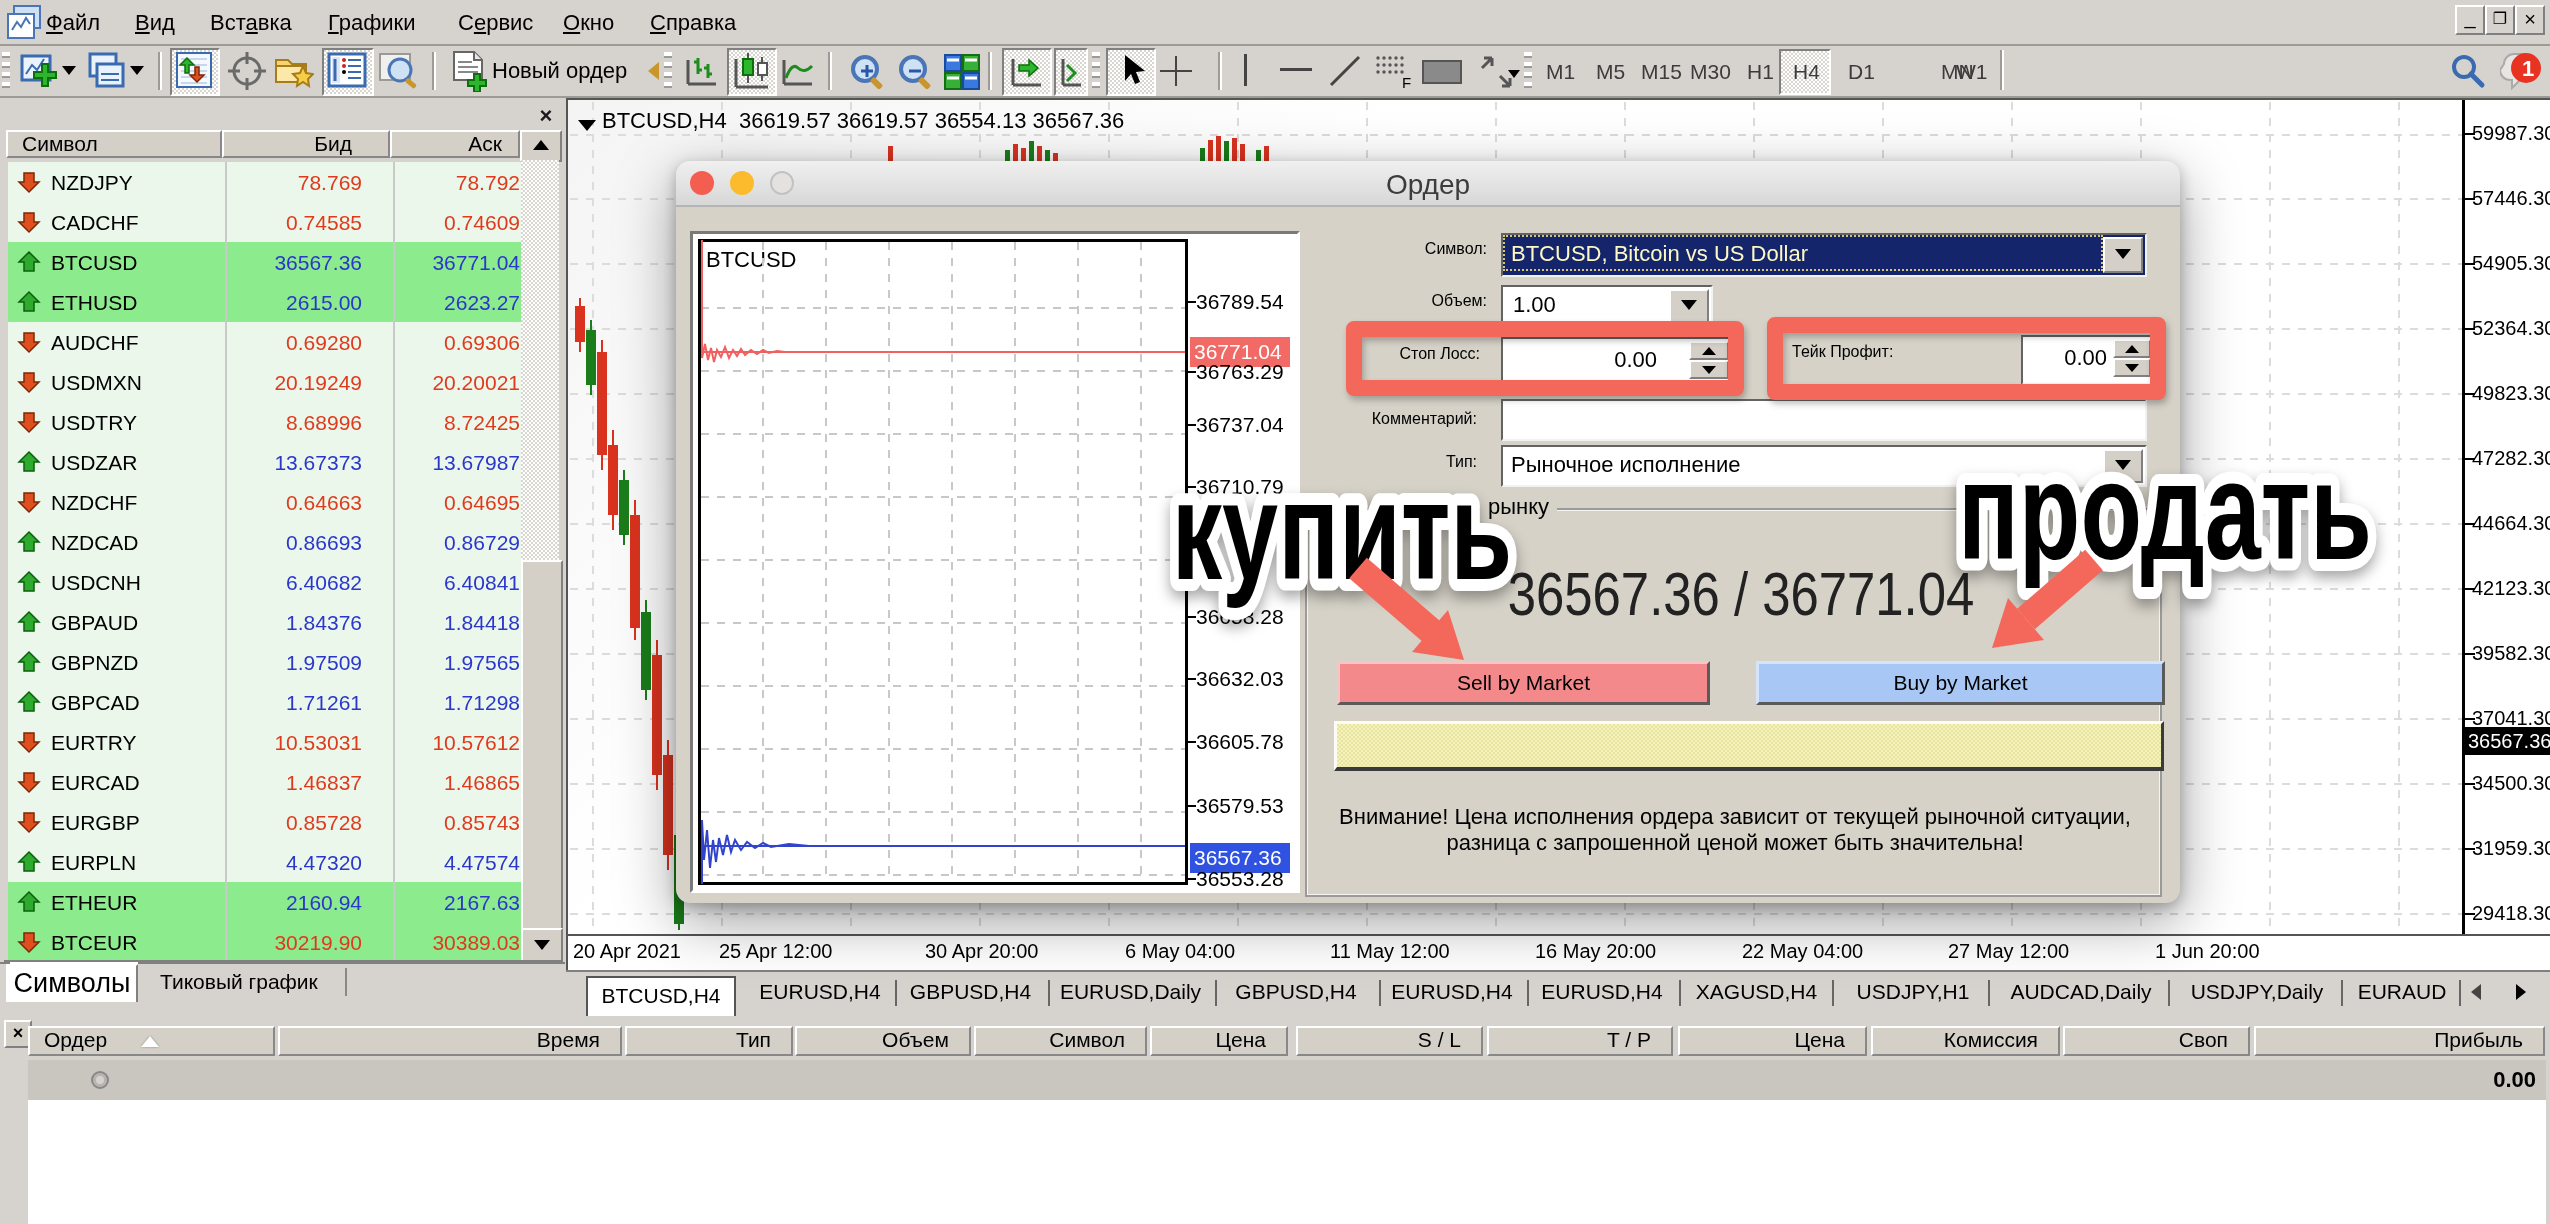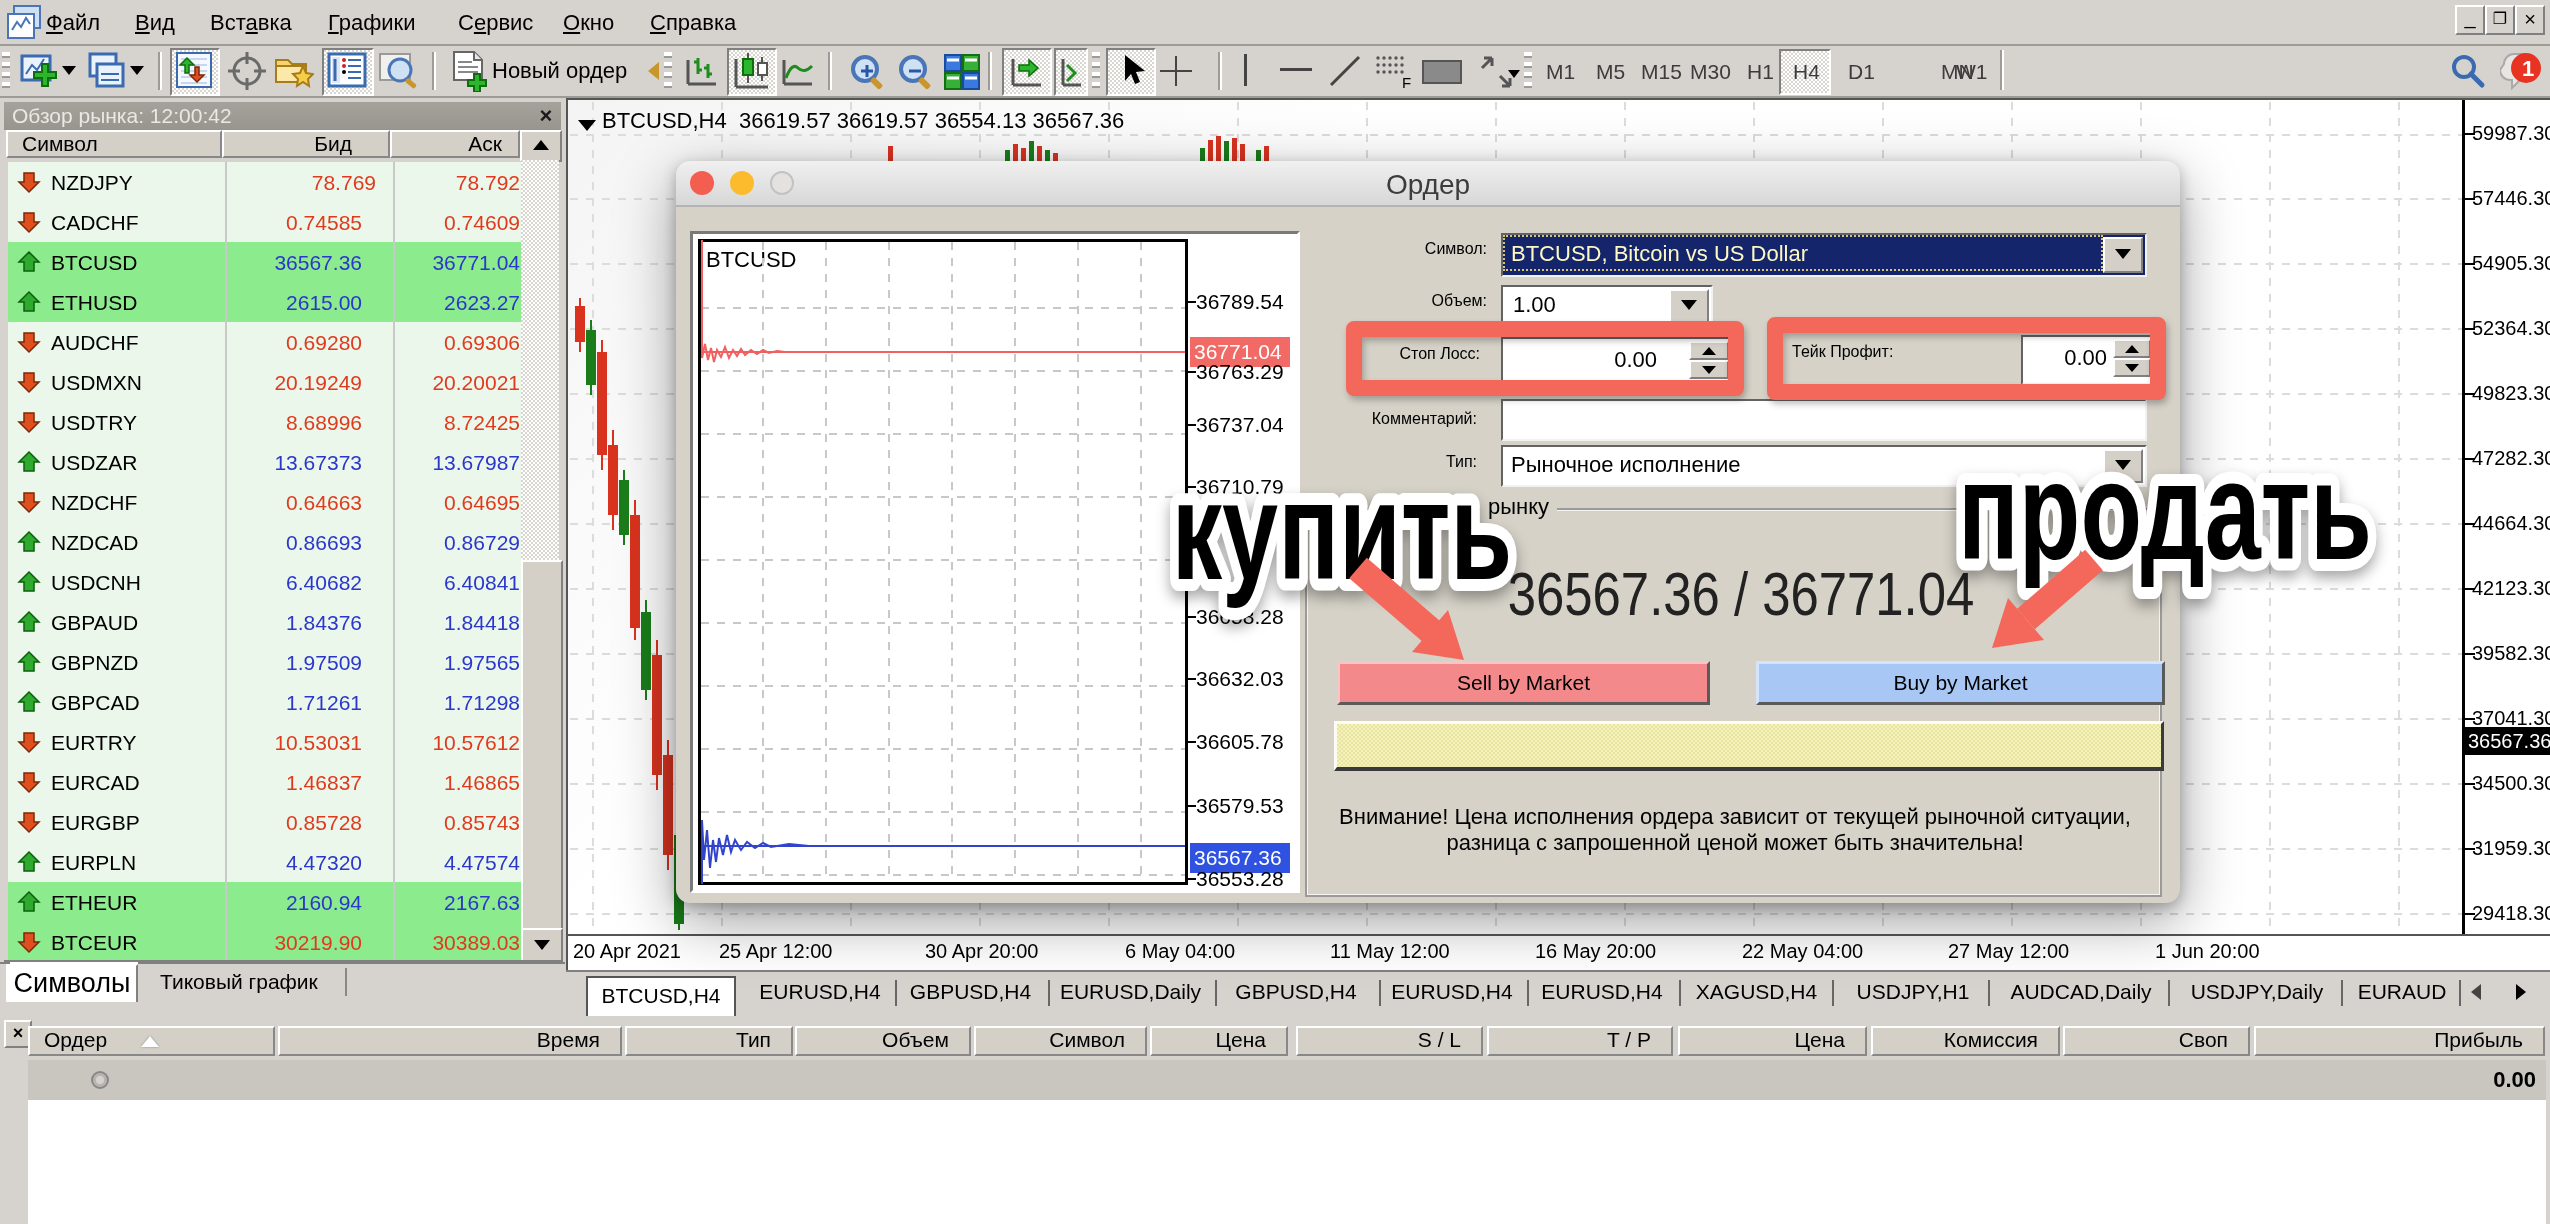--- a/index.html
+++ b/index.html
@@ -221,35 +221,34 @@
 <path d="M23 22 L34 33" stroke="#3a6ab0" stroke-width="5" stroke-linecap="round"></path>
 </svg></div>
     <div class="abs" style="left:2500px;top:4px;width:44px;height:42px">
 <svg width="44" height="42" viewBox="0 0 44 42">
 <path d="M4 14 a10 10 0 0 1 10 -10 h10 a10 10 0 0 1 10 10 v6 a10 10 0 0 1 -10 10 h-4 l-8 8 v-8 h-2 a10 10 0 0 1 -10 -10 z" fill="#e8e6e2" stroke="#aaa" stroke-width="2"></path>
 <circle cx="26" cy="18" r="15" fill="#e83323"></circle>
 <text x="22" y="26" font-size="22" fill="#fff" font-family="Liberation Sans" font-weight="bold">1</text>
 </svg></div>
   </div>
 <div class="abs" style="left:0;top:98px;width:565px;height:916px;background:#d6d3ce">
-    <div class="abs" style="left:4px;top:4px;width:557px;height:28px;background:linear-gradient(180deg,#a5a29d,#98958f);color:#e9e8e4;font-size:21px;padding-left:8px;line-height:28px;box-sizing:border-box">Обзор рынка: 12:00:42</div>
     <div class="abs" style="left:534px;top:6px;width:24px;height:24px;color:#1a1a1a;font-size:22px;font-weight:bold;line-height:24px;text-align:center">×</div>
     <div class="abs hdrcell" style="left:6px;top:32px;width:216px;height:28px;line-height:24px;padding-left:14px">Символ</div>
     <div class="abs hdrcell" style="left:222px;top:32px;width:168px;height:28px;line-height:24px;text-align:right;padding-right:36px">Бид</div>
     <div class="abs hdrcell" style="left:390px;top:32px;width:130px;height:28px;line-height:24px;text-align:right;padding-right:16px">Аск</div>
     <div class="abs raised" style="left:520px;top:32px;width:38px;height:28px;background:#d4d0c8">
       <div style="margin:8px auto 0;width:0;height:0;border-left:8px solid transparent;border-right:8px solid transparent;border-bottom:10px solid #000"></div>
     </div>
   </div>
 <div class="abs" style="left:8px;top:162px;width:513px;height:40px;background:#eaf7ea;border-bottom:2px solid #c9c9c9">
     <div class="abs" style="left:9px;top:8px"><svg width="24" height="24" viewBox="0 0 24 24">
         <path d="M12 22 L22 12 L17 12 L17 3 L7 3 L7 12 L2 12 Z" fill="#e0501e" stroke="#7a2808" stroke-width="1.5"></path>
       </svg></div>
     <div class="abs sym" style="left:43px;top:9px">NZDJPY</div>
-    <div class="abs num" style="left:244px;top:9px;width:124px;color:#e03a1e">78.769</div>
+    <div class="abs num" style="left:230px;top:9px;width:124px;color:#e03a1e">78.769</div>
     <div class="abs num" style="left:398px;top:9px;width:114px;color:#e03a1e">78.792</div>
     <div class="abs" style="left:217px;top:0;width:2px;height:40px;background:#c9c9c9"></div>
     <div class="abs" style="left:385px;top:0;width:2px;height:40px;background:#c9c9c9"></div>
   </div>
 <div class="abs" style="left:8px;top:202px;width:513px;height:40px;background:#eaf7ea;border-bottom:2px solid #c9c9c9">
     <div class="abs" style="left:9px;top:8px"><svg width="24" height="24" viewBox="0 0 24 24">
         <path d="M12 22 L22 12 L17 12 L17 3 L7 3 L7 12 L2 12 Z" fill="#e0501e" stroke="#7a2808" stroke-width="1.5"></path>
       </svg></div>
     <div class="abs sym" style="left:43px;top:9px">CADCHF</div>
     <div class="abs num" style="left:230px;top:9px;width:124px;color:#e03a1e">0.74585</div>

